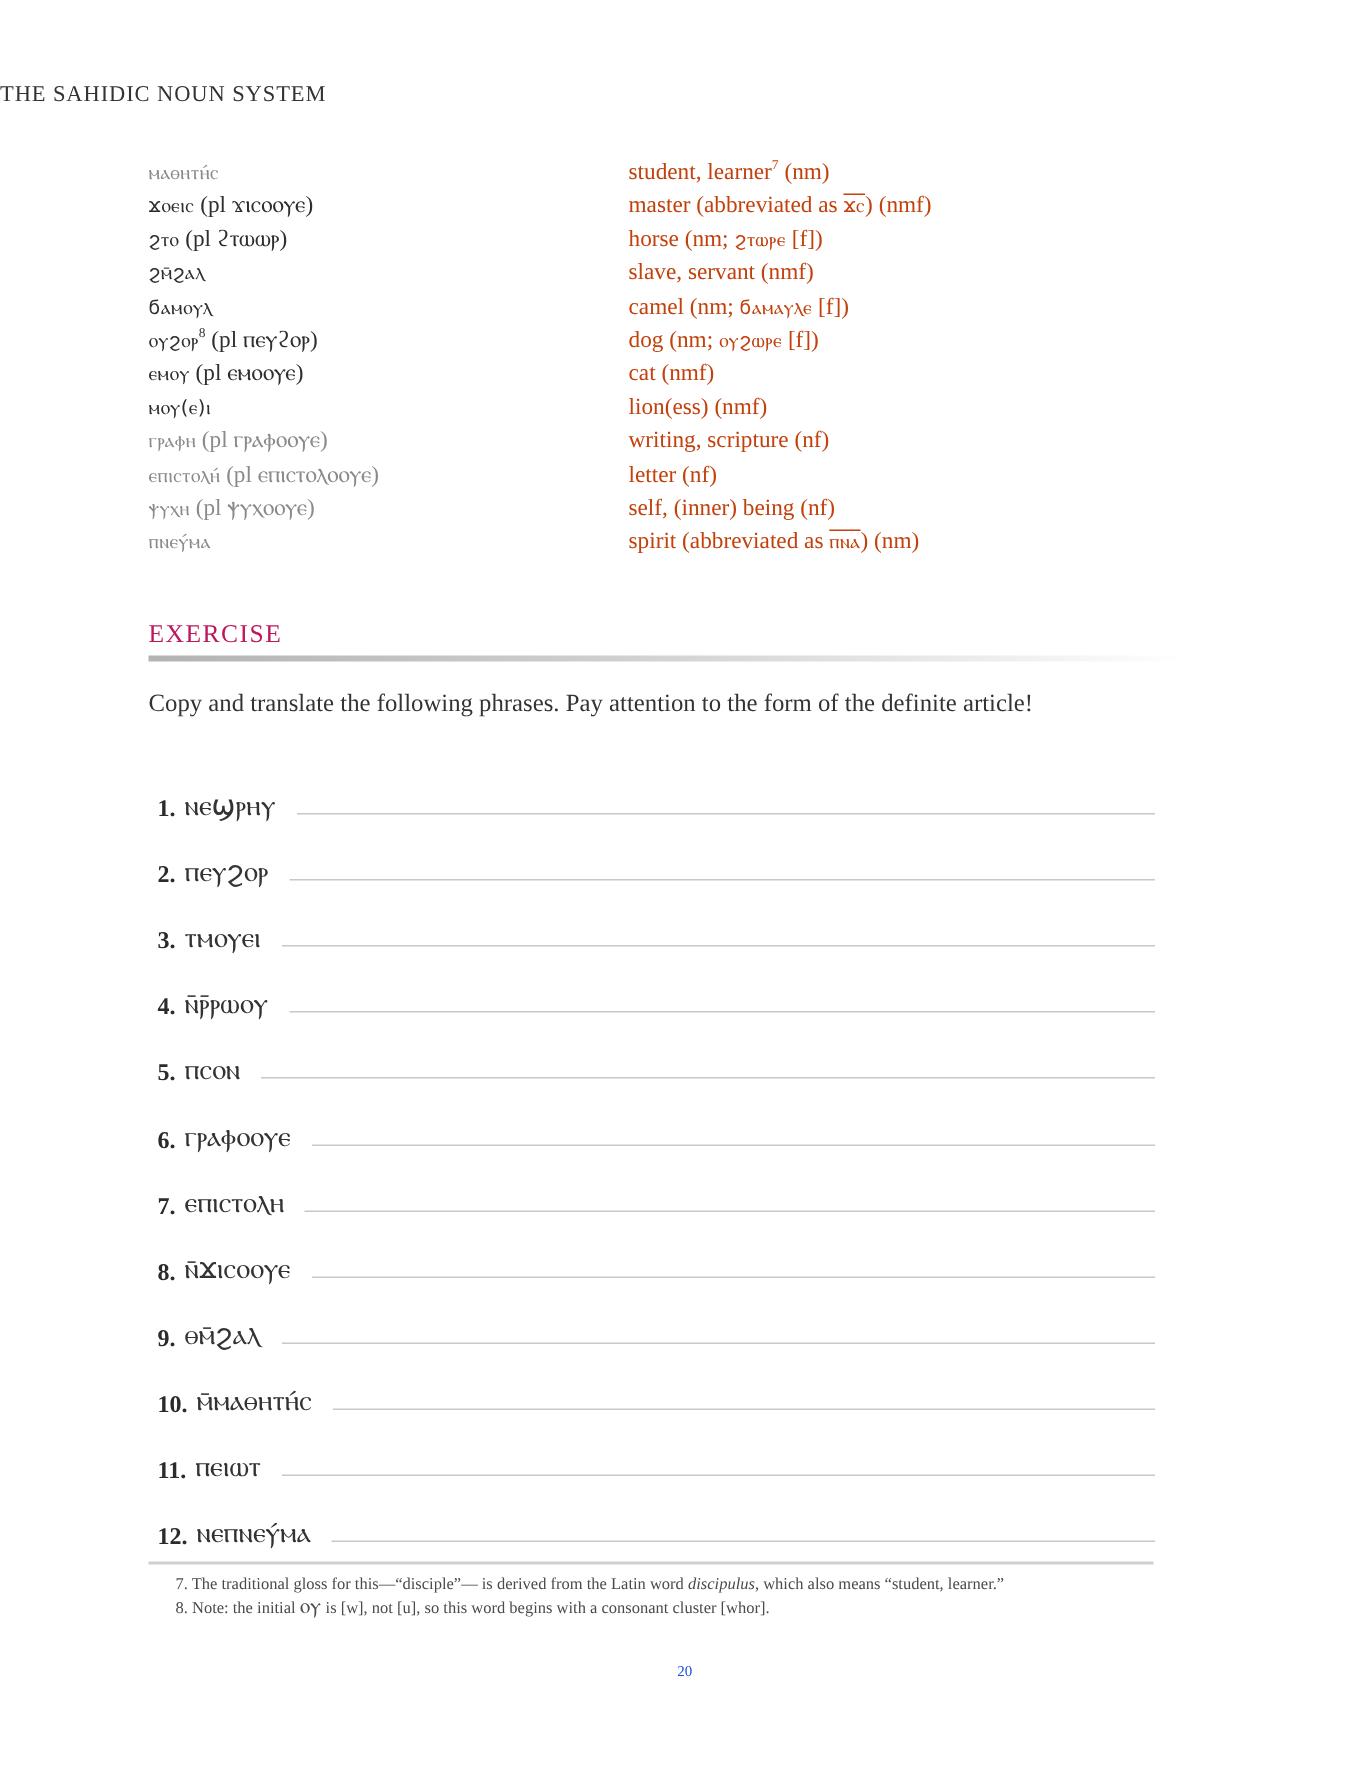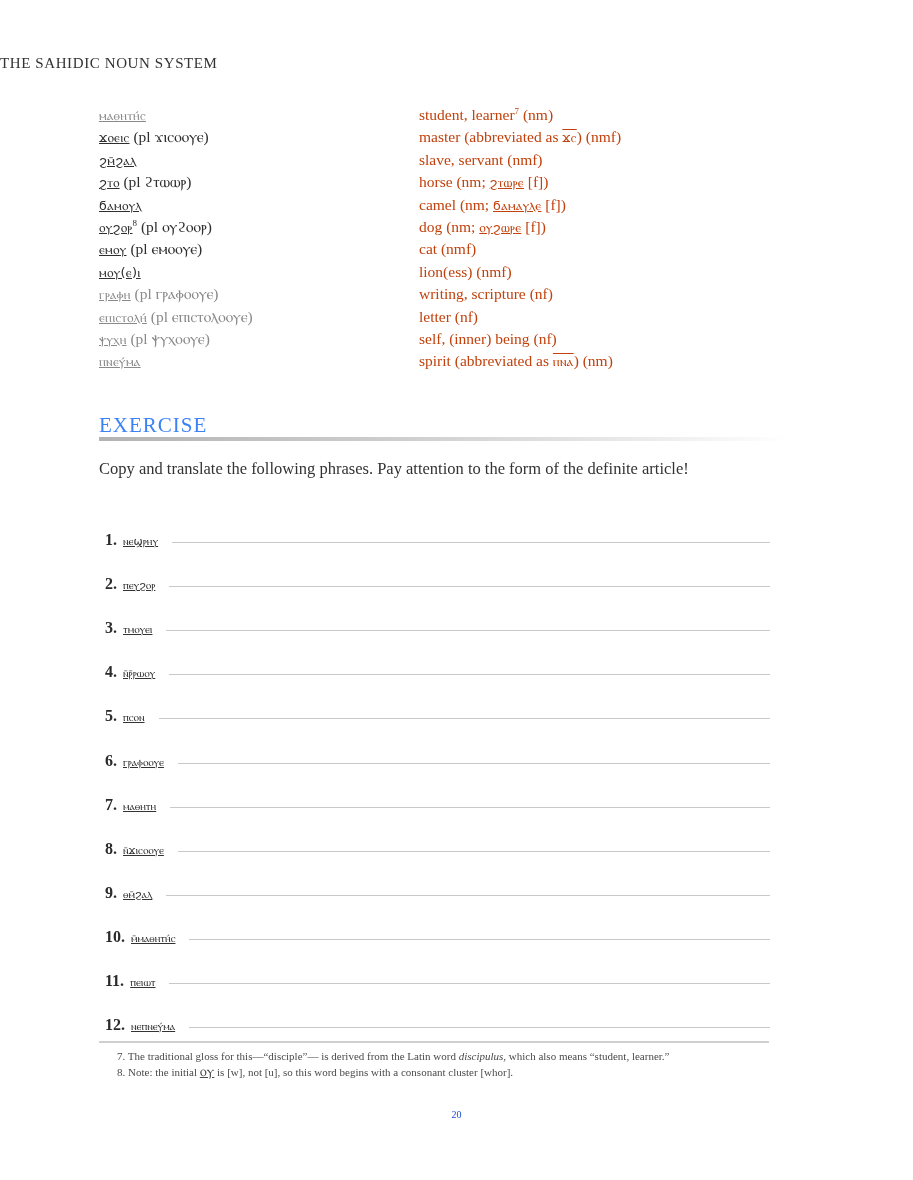--- a/index.html
+++ b/index.html
@@ -45,37 +45,36 @@
       color: #8a8a8a;
     }
     .vocab-gloss {
       flex: 1;
       color: #c2410c;
     }
     .coptic {
       font-family: "DejaVu Sans", sans-serif;
       font-size: 13px;
       letter-spacing: 0.3px;
-      text-decoration: underline;
     }
     .overline {
       text-decoration: overline;
     }
     sup.fn {
       font-size: 9px;
       vertical-align: super;
       line-height: 0;
     }
     .section-title {
       position: absolute;
       top: 413px;
       left: 99px;
-      font-size: 21px;
+      font-size: 17px;
       letter-spacing: 1px;
-      color: #3b82f6;
+      color: #be185d;
     }
     .section-rule {
       position: absolute;
       top: 437px;
       left: 99px;
       width: 690px;
       height: 4px;
       background: linear-gradient(to right, #b3b3b3 0%, #cfcfcf 45%, #ececec 80%, rgba(255,255,255,0) 100%);
     }
     .instructions {
@@ -98,26 +97,25 @@
     }
     .exercise-num {
       font-size: 16px;
       font-weight: bold;
       color: #2b2b2b;
       margin-right: 6px;
       white-space: nowrap;
     }
     .exercise-word {
       font-family: "DejaVu Sans", sans-serif;
-      font-size: 11px;
+      font-size: 19px;
       color: #333;
       white-space: nowrap;
       margin-right: 14px;
       padding-bottom: 1px;
-      text-decoration: underline;
     }
     .exercise-line {
       flex: 1;
       border-bottom: 1px solid #c8c8c8;
       height: 0;
       margin-bottom: 6px;
     }
     .footnote-rule {
       position: absolute;
       top: 1041px;
@@ -169,48 +167,48 @@
       <span class="coptic">ϫⲟⲉⲓⲥ</span>
       <span>(pl ϫⲓⲥⲟⲟⲩⲉ)</span>
     </div>
     <div class="vocab-gloss">
       <span>master (abbreviated as </span><span class="coptic overline">ϫⲥ</span><span>) (nmf)</span>
     </div>
   </div>
 
   <div class="vocab-row">
     <div class="vocab-coptic">
-      <span class="coptic">ϩⲙ̄ϩⲁⲗ</span>
-    </div>
-    <div class="vocab-gloss">slave, servant (nmf)</div>
-  </div>
-
-  <div class="vocab-row">
-    <div class="vocab-coptic">
       <span class="coptic">ϩⲧⲟ</span>
       <span>(pl ϩⲧⲱⲱⲣ)</span>
     </div>
     <div class="vocab-gloss">
       <span>horse (nm; </span><span class="coptic">ϩⲧⲱⲣⲉ</span><span> [f])</span>
     </div>
   </div>
 
   <div class="vocab-row">
     <div class="vocab-coptic">
+      <span class="coptic">ϩⲙ̄ϩⲁⲗ</span>
+    </div>
+    <div class="vocab-gloss">slave, servant (nmf)</div>
+  </div>
+
+  <div class="vocab-row">
+    <div class="vocab-coptic">
       <span class="coptic">ϭⲁⲙⲟⲩⲗ</span>
     </div>
     <div class="vocab-gloss">
       <span>camel (nm; </span><span class="coptic">ϭⲁⲙⲁⲩⲗⲉ</span><span> [f])</span>
     </div>
   </div>
 
   <div class="vocab-row">
     <div class="vocab-coptic">
       <span class="coptic">ⲟⲩϩⲟⲣ</span><sup class="fn">8</sup>
-      <span>(pl ⲟⲩϩⲟⲟⲣ)</span>
+      <span>(pl ⲡⲉⲩϩⲟⲣ)</span>
     </div>
     <div class="vocab-gloss">
       <span>dog (nm; </span><span class="coptic">ⲟⲩϩⲱⲣⲉ</span><span> [f])</span>
     </div>
   </div>
 
   <div class="vocab-row">
     <div class="vocab-coptic">
       <span class="coptic">ⲉⲙⲟⲩ</span>
       <span>(pl ⲉⲙⲟⲟⲩⲉ)</span>
@@ -289,21 +287,21 @@
     <span class="exercise-word">ⲡⲥⲟⲛ</span>
     <span class="exercise-line"></span>
   </div>
   <div class="exercise-item">
     <span class="exercise-num">6.</span>
     <span class="exercise-word">ⲅⲣⲁⲫⲟⲟⲩⲉ</span>
     <span class="exercise-line"></span>
   </div>
   <div class="exercise-item">
     <span class="exercise-num">7.</span>
-    <span class="exercise-word">ⲙⲁⲑⲏⲧⲏ</span>
+    <span class="exercise-word">ⲉⲡⲓⲥⲧⲟⲗⲏ</span>
     <span class="exercise-line"></span>
   </div>
   <div class="exercise-item">
     <span class="exercise-num">8.</span>
     <span class="exercise-word">ⲛ̄ϫⲓⲥⲟⲟⲩⲉ</span>
     <span class="exercise-line"></span>
   </div>
   <div class="exercise-item">
     <span class="exercise-num">9.</span>
     <span class="exercise-word">ⲑⲙ̄ϩⲁⲗ</span>

